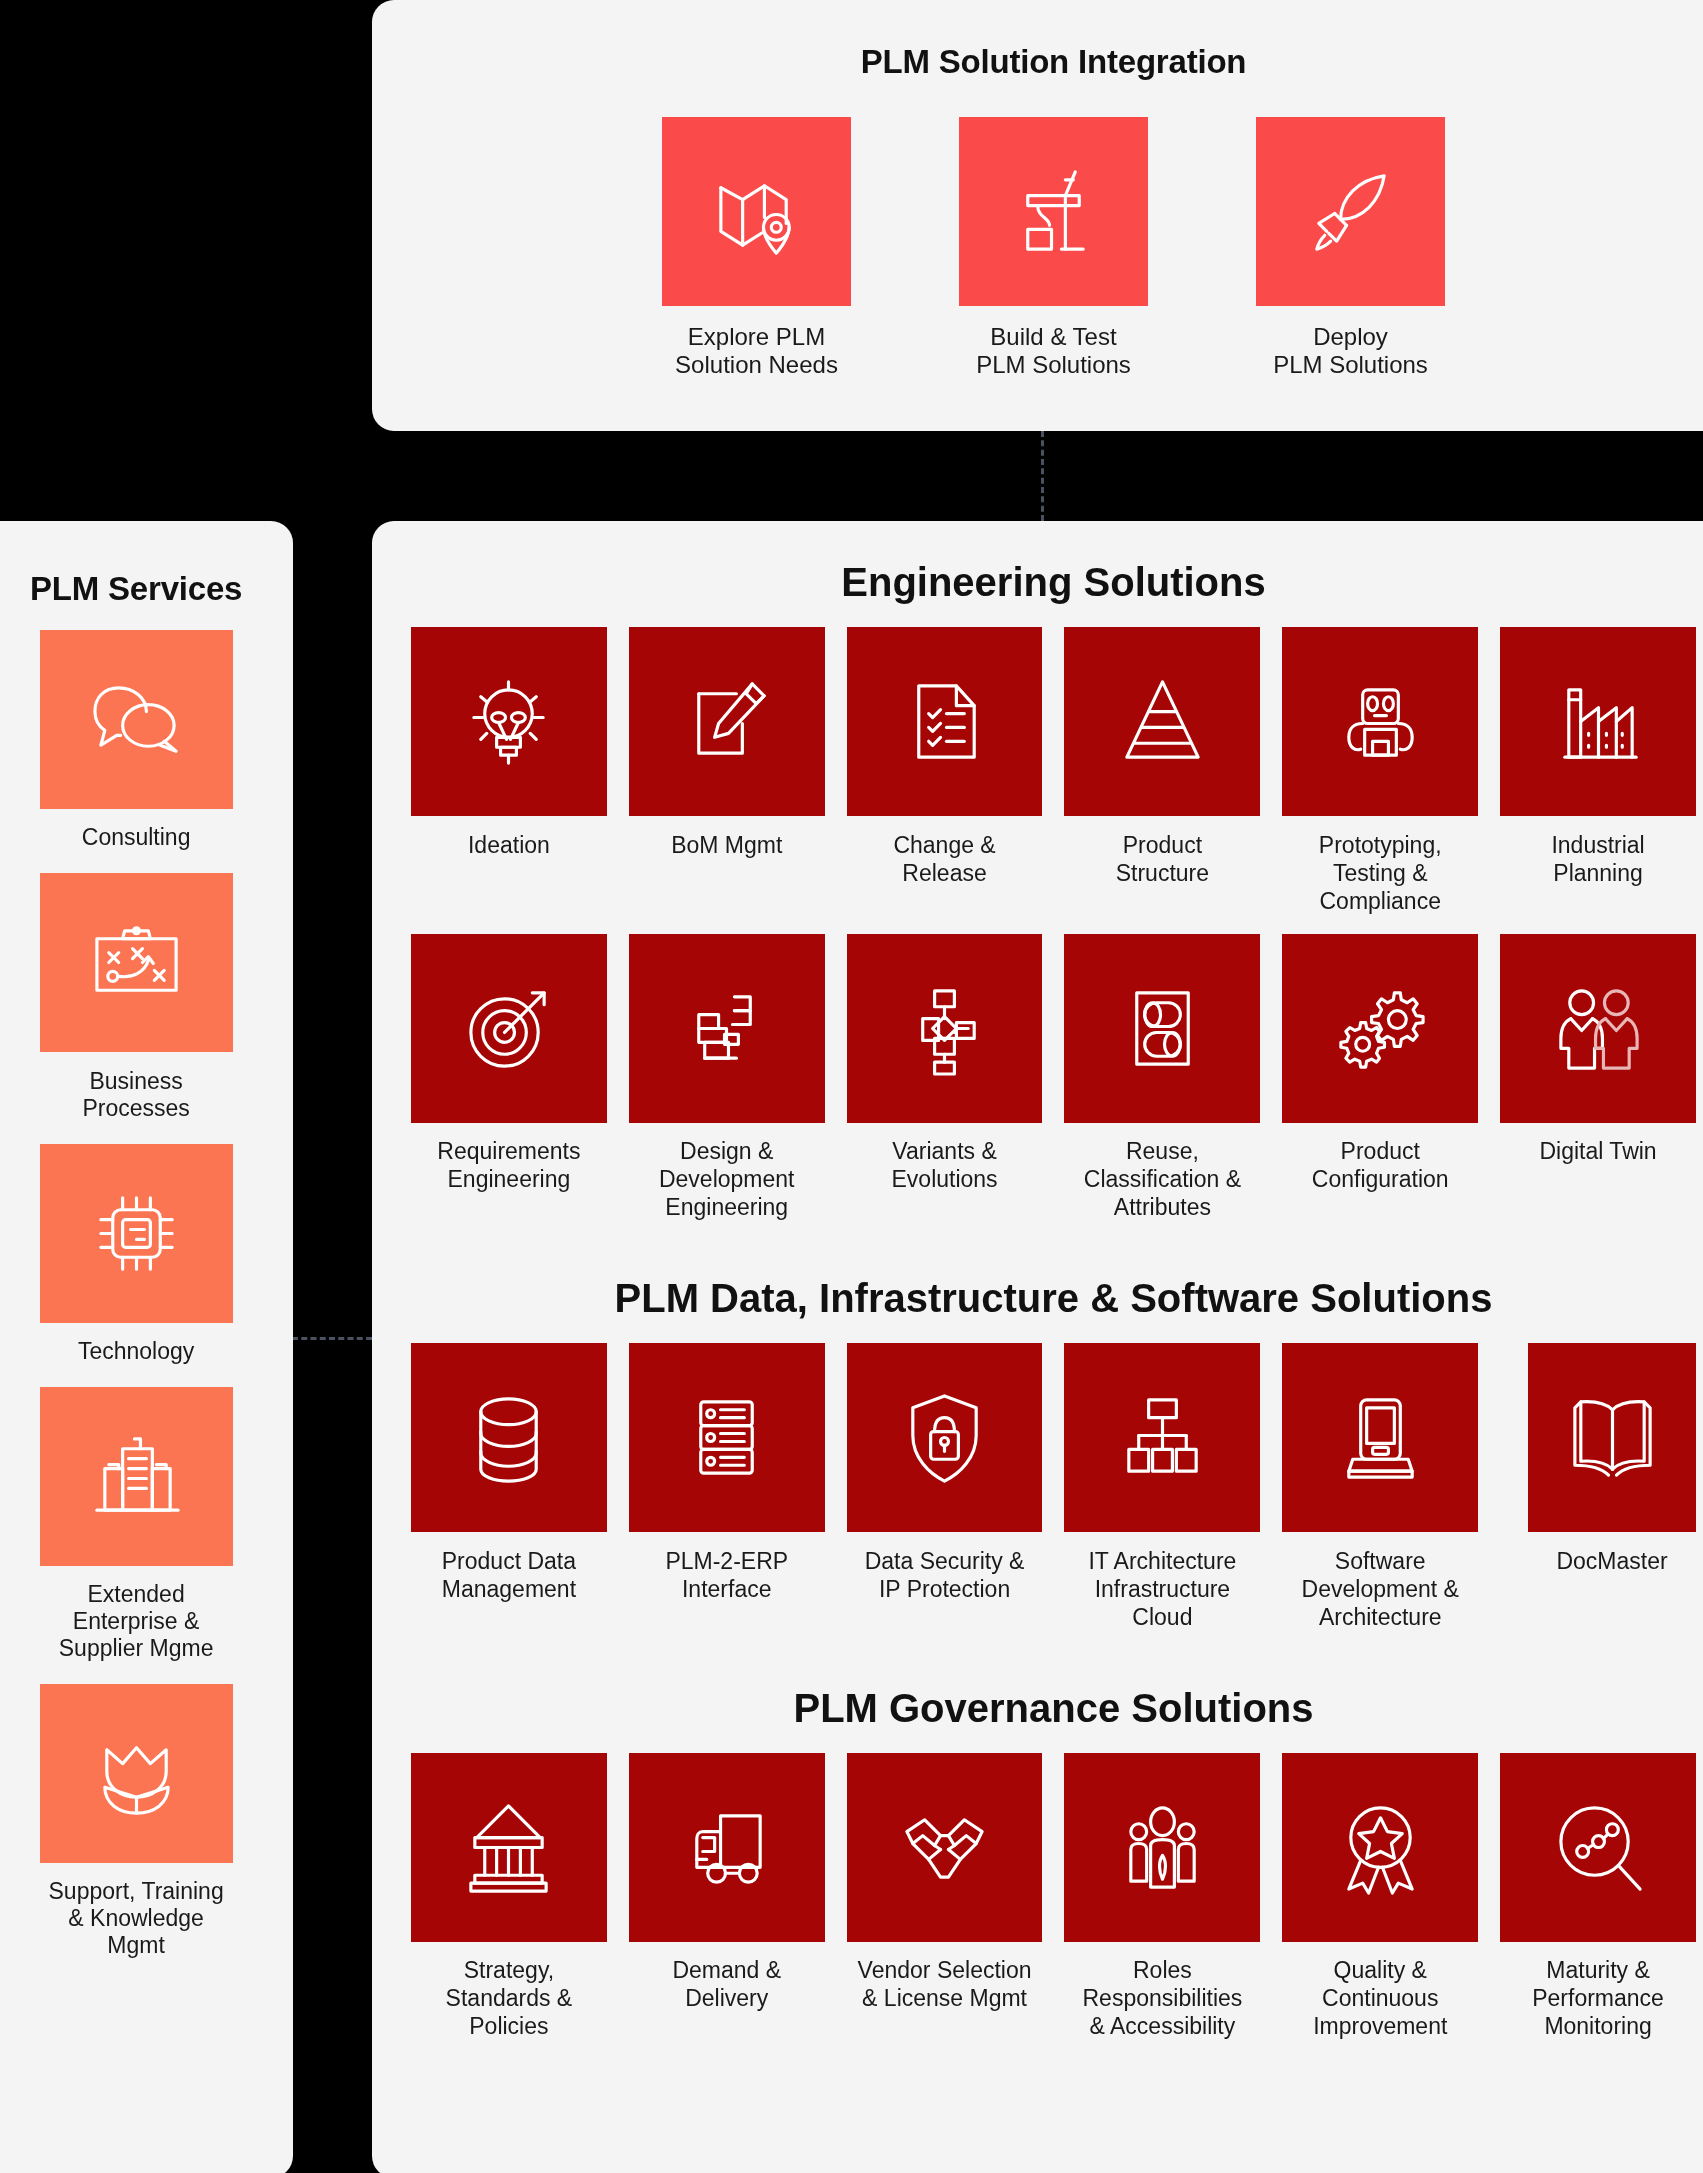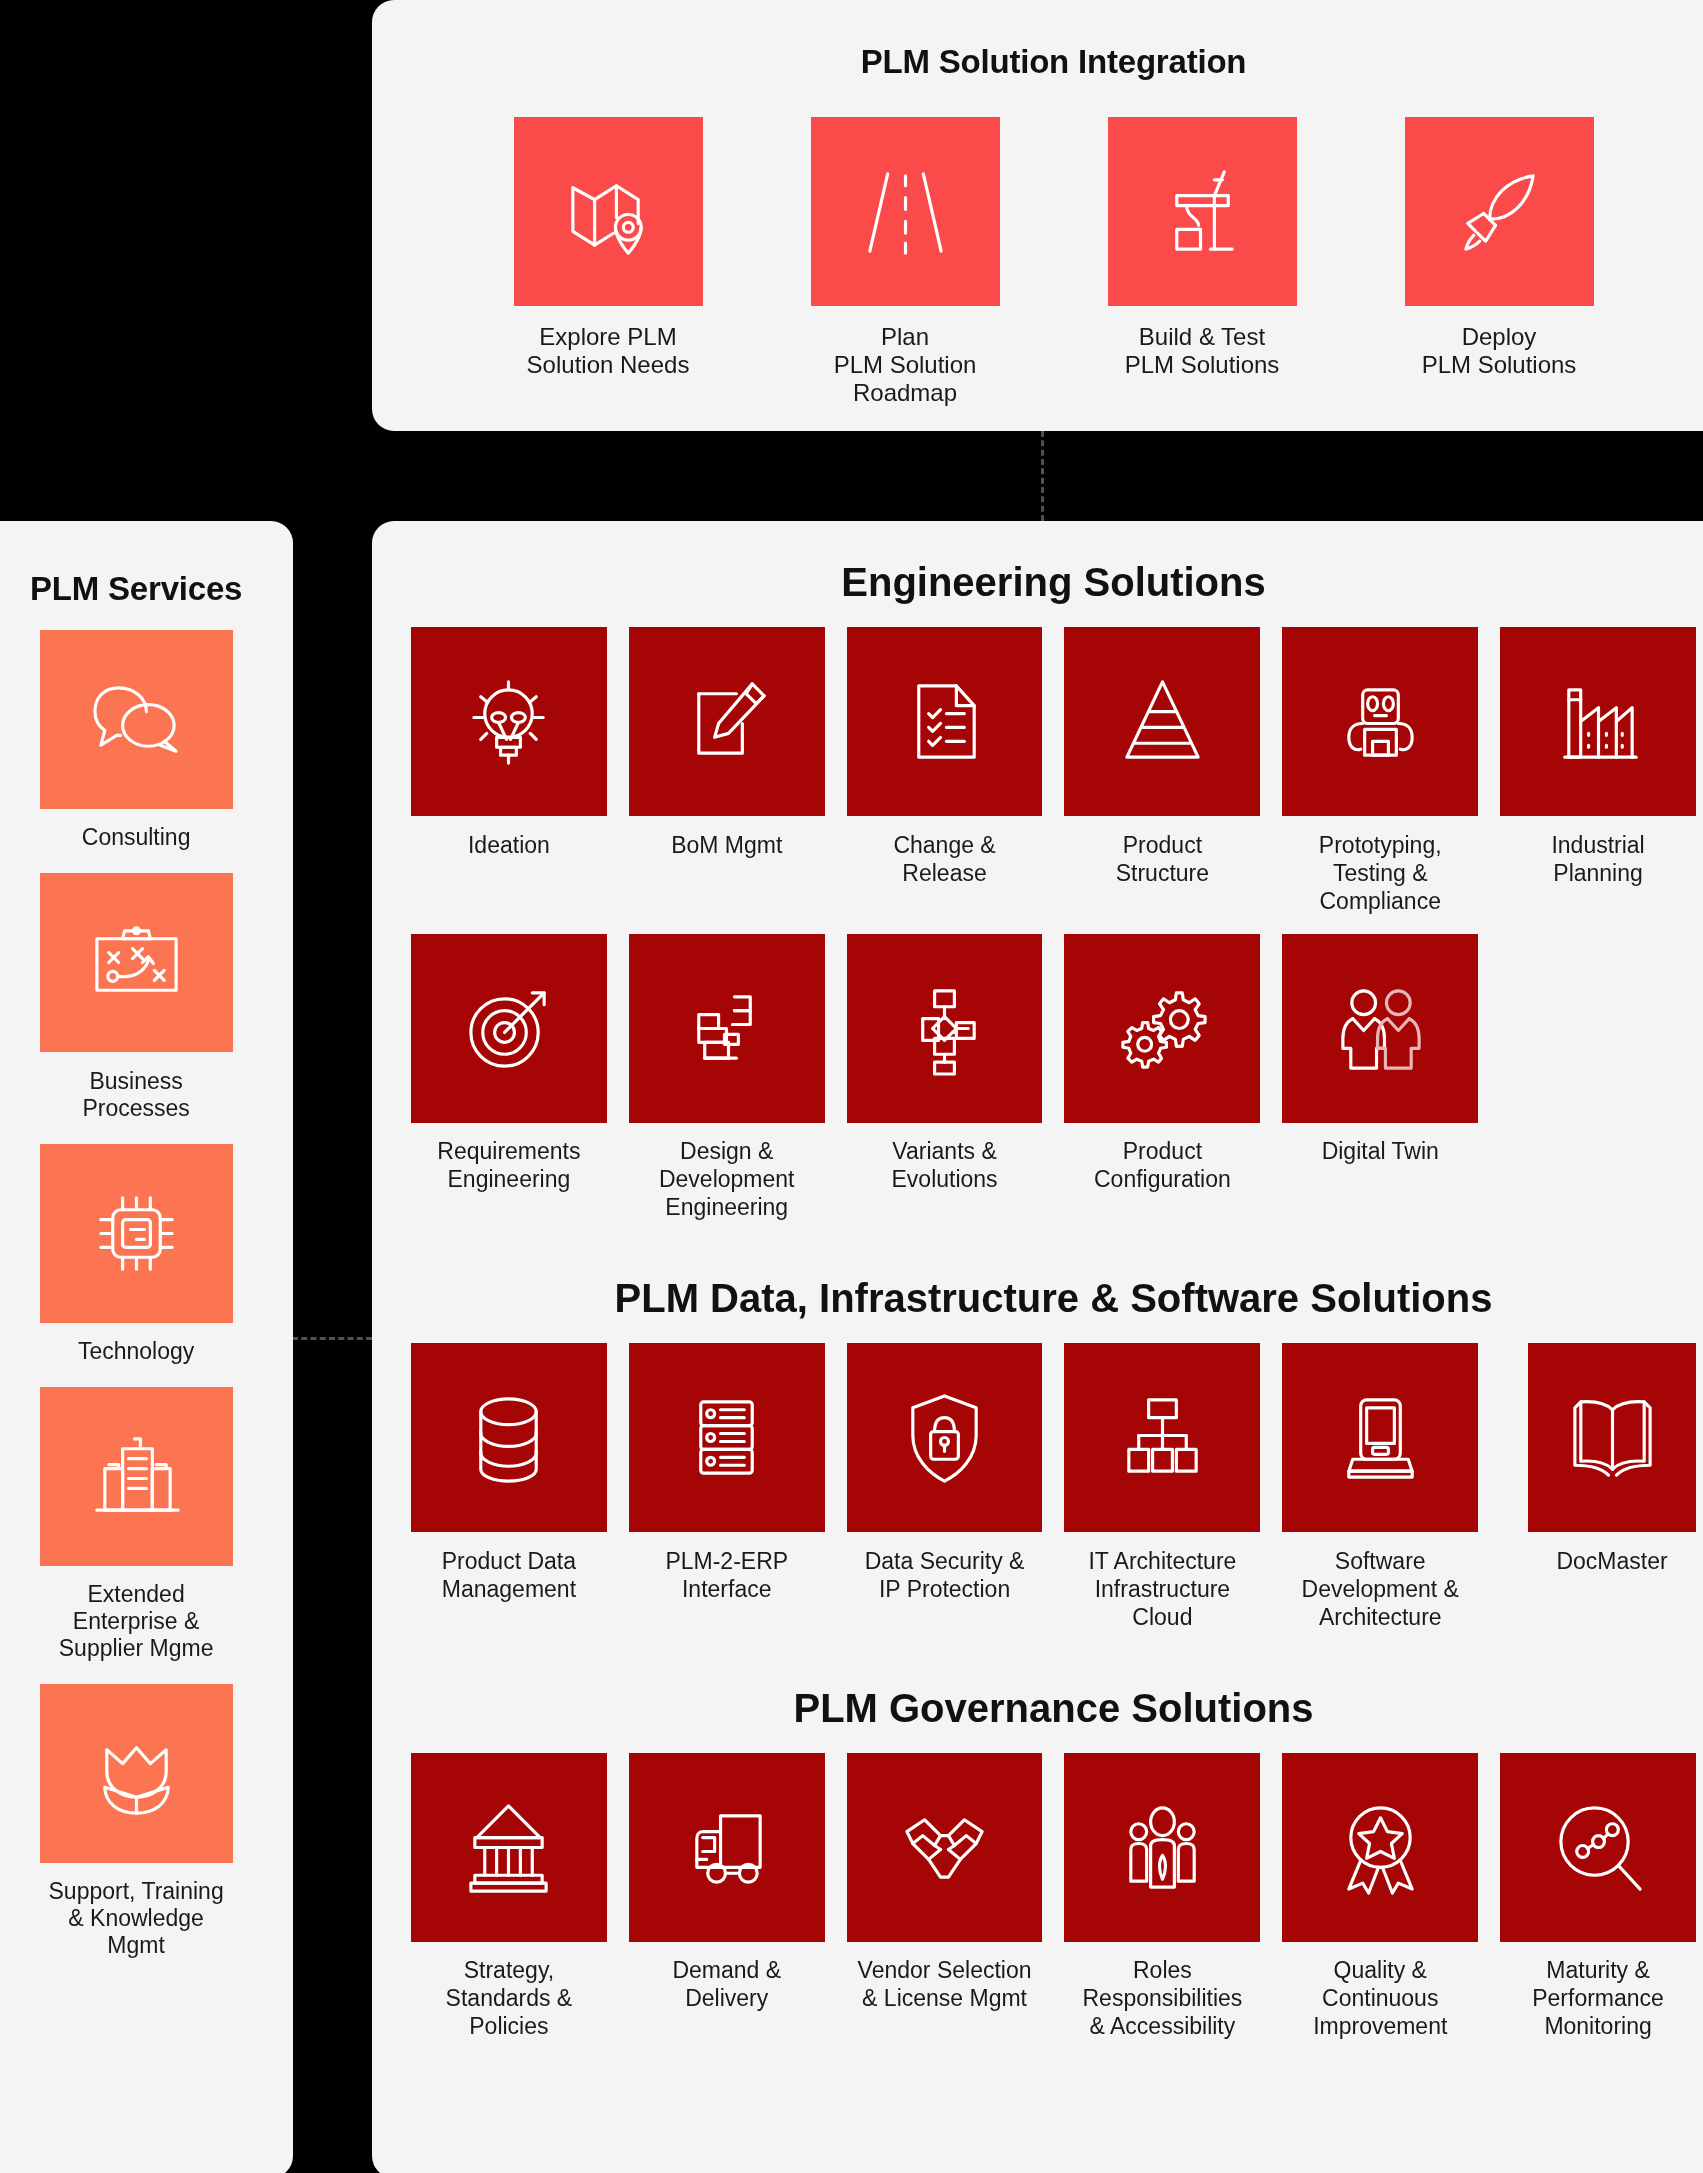--- a/index.html
+++ b/index.html
@@ -131,34 +131,20 @@
               </svg>
             </span>
           </div>
           <div class="int-label">Explore PLM
 Solution Needs</div>
         </div>
         <div class="int-item">
           <div class="int-tile">
             <span style="display: block; line-height: 0;">
               <svg class="gi" viewBox="0 0 100 100" width="99" height="99" fill="none" stroke="#FFFFFF" stroke-width="3.2" stroke-linecap="round" stroke-linejoin="round">
-                <path d="M32 12 L14 90"></path>
-                <path d="M68 12 L86 90"></path>
-                <path d="M50 14 L50 24 M50 36 L50 48 M50 60 L50 72 M50 82 L50 92" stroke-dasharray="0"></path>
-              </svg>
-            </span>
-          </div>
-          <div class="int-label">Plan
-PLM Solution
-Roadmap</div>
-        </div>
-        <div class="int-item">
-          <div class="int-tile">
-            <span style="display: block; line-height: 0;">
-              <svg class="gi" viewBox="0 0 100 100" width="99" height="99" fill="none" stroke="#FFFFFF" stroke-width="3.2" stroke-linecap="round" stroke-linejoin="round">
                 <path d="M24 34 L76 34 L76 44 L24 44 Z"></path>
                 <path d="M62 34 L62 88"></path>
                 <path d="M72 10 L62 34"></path>
                 <path d="M62 18 L70 18"></path>
                 <path d="M34 44 C34 56 46 56 46 64"></path>
                 <path d="M24 68 L48 68 L48 88 L24 88 Z"></path>
                 <path d="M58 88 L80 88"></path>
               </svg>
             </span>
           </div>
@@ -422,20 +408,36 @@
                   </svg>
                 </span>
               </div>
               <div class="sol-label">Variants &amp;
 Evolutions</div>
             </div>
             <div class="sol-item" style="margin-bottom: 19px;">
               <div class="sol-tile">
                 <span style="display: block; line-height: 0;">
                   <svg class="gi" viewBox="0 0 100 100" width="99" height="99" fill="none" stroke="#FFFFFF" stroke-width="3.2" stroke-linecap="round" stroke-linejoin="round">
+                    <rect x="24" y="14" width="52" height="72"></rect>
+                    <rect x="32" y="24" width="36" height="24" rx="12"></rect>
+                    <ellipse cx="40" cy="36" rx="8" ry="12"></ellipse>
+                    <rect x="32" y="54" width="36" height="24" rx="12"></rect>
+                    <ellipse cx="60" cy="66" rx="8" ry="12"></ellipse>
+                  </svg>
+                </span>
+              </div>
+              <div class="sol-label">Reuse,
+Classification &amp;
+Attributes</div>
+            </div>
+            <div class="sol-item" style="margin-bottom: 19px;">
+              <div class="sol-tile">
+                <span style="display: block; line-height: 0;">
+                  <svg class="gi" viewBox="0 0 100 100" width="99" height="99" fill="none" stroke="#FFFFFF" stroke-width="3.2" stroke-linecap="round" stroke-linejoin="round">
                     <path d="M64 14 L70 14 L71 21 L77 24 L83 20 L87 25 L83 31 L86 37 L93 38 L93 44 L86 45 L83 51 L87 57 L83 62 L77 58 L71 61 L70 68 L64 68 L63 61 L57 58 L51 62 L47 57 L51 51 L48 45 L41 44 L41 38 L48 37 L51 31 L47 25 L51 20 L57 24 L63 21 Z"></path>
                     <circle cx="67" cy="41" r="9"></circle>
                     <path d="M30 44 L35 44 L36 50 L41 52 L46 49 L49 53 L46 58 L48 63 L54 64 L54 69 L48 70 L46 75 L49 80 L46 84 L41 81 L36 83 L35 89 L30 89 L29 83 L24 81 L19 84 L15 80 L18 75 L16 70 L10 69 L10 64 L16 63 L18 58 L15 53 L19 49 L24 52 L29 50 Z"></path>
                     <circle cx="32" cy="66" r="7"></circle>
                   </svg>
                 </span>
               </div>
               <div class="sol-label">Product
 Configuration</div>
             </div>

